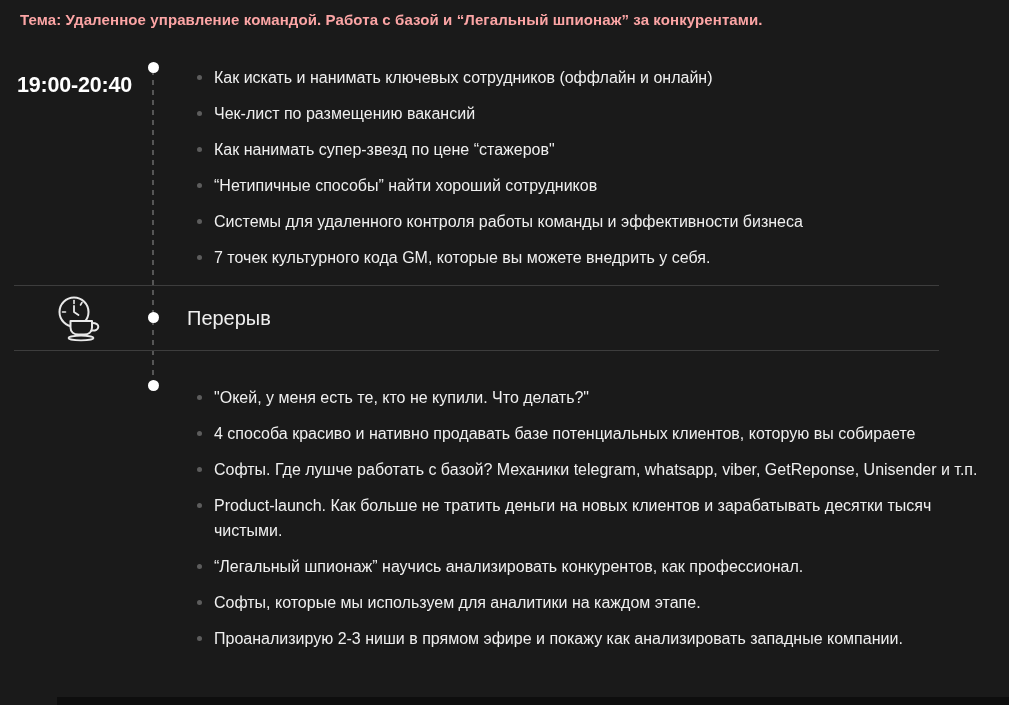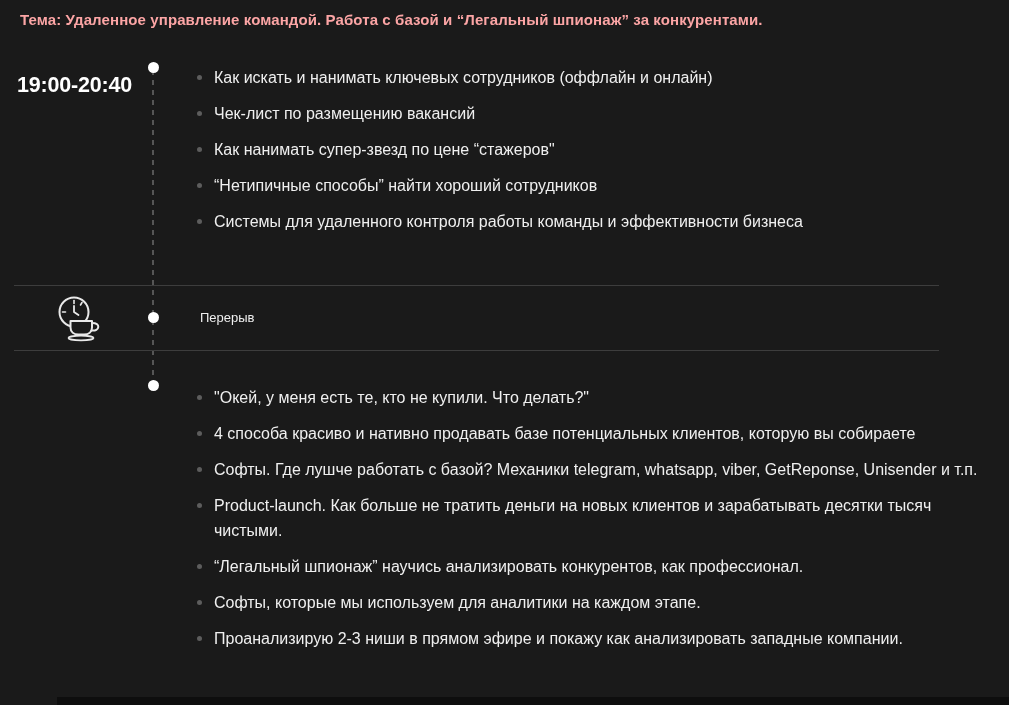--- a/index.html
+++ b/index.html
@@ -52,22 +52,22 @@
     background:#5d5d5d;
   }
   
   .divider{
     position:absolute;left:14px;width:925px;height:1px;background:#3d3d3d;
   }
   .divider-top{top:285px;}
   .divider-bottom{top:350px;}
   .break-icon{position:absolute;left:55px;top:295px;}
   .break-label{
-    position:absolute;left:200px;top:307px;
-    font-size:13px;font-weight:500;color:#efefef;line-height:22px;
+    position:absolute;left:187px;top:307px;
+    font-size:20px;font-weight:500;color:#efefef;line-height:22px;
   }
   .bottom-edge{
     position:absolute;left:57px;top:697px;width:952px;height:8px;background:#0e0e0e;
   }
 </style>
 </head>
 <body>
 
 <div class="canvas">
 
@@ -97,20 +97,24 @@
       <li class="agenda-item">
         <span class="bullet-marker"></span>
         <span>“Нетипичные способы” найти хороший сотрудников</span>
       </li>
 
       <li class="agenda-item">
         <span class="bullet-marker"></span>
         <span>Системы для удаленного контроля работы команды и эффективности бизнеса</span>
       </li>
 
+      <li class="agenda-item">
+        <span class="bullet-marker"></span>
+        <span>7 точек культурного кода GM, которые вы можете внедрить у себя.</span>
+      </li>
     </ul>
 
   <div class="divider divider-top"></div>
   <div class="break-icon">
     <svg width="46" height="48" viewBox="0 0 46 48" fill="none">
       <circle cx="19" cy="17" r="14.5" stroke="#e9e9e9" stroke-width="2"></circle>
       <path d="M19 5.5 V8.5" stroke="#e9e9e9" stroke-width="1.6" stroke-linecap="round"></path>
       <path d="M7.5 17 H10.5" stroke="#e9e9e9" stroke-width="1.6" stroke-linecap="round"></path>
       <path d="M27 7.5 L25.5 10" stroke="#e9e9e9" stroke-width="1.6" stroke-linecap="round"></path>
       <path d="M19 11 V17 L23.5 20" stroke="#e9e9e9" stroke-width="1.8" stroke-linecap="round" stroke-linejoin="round"></path>

